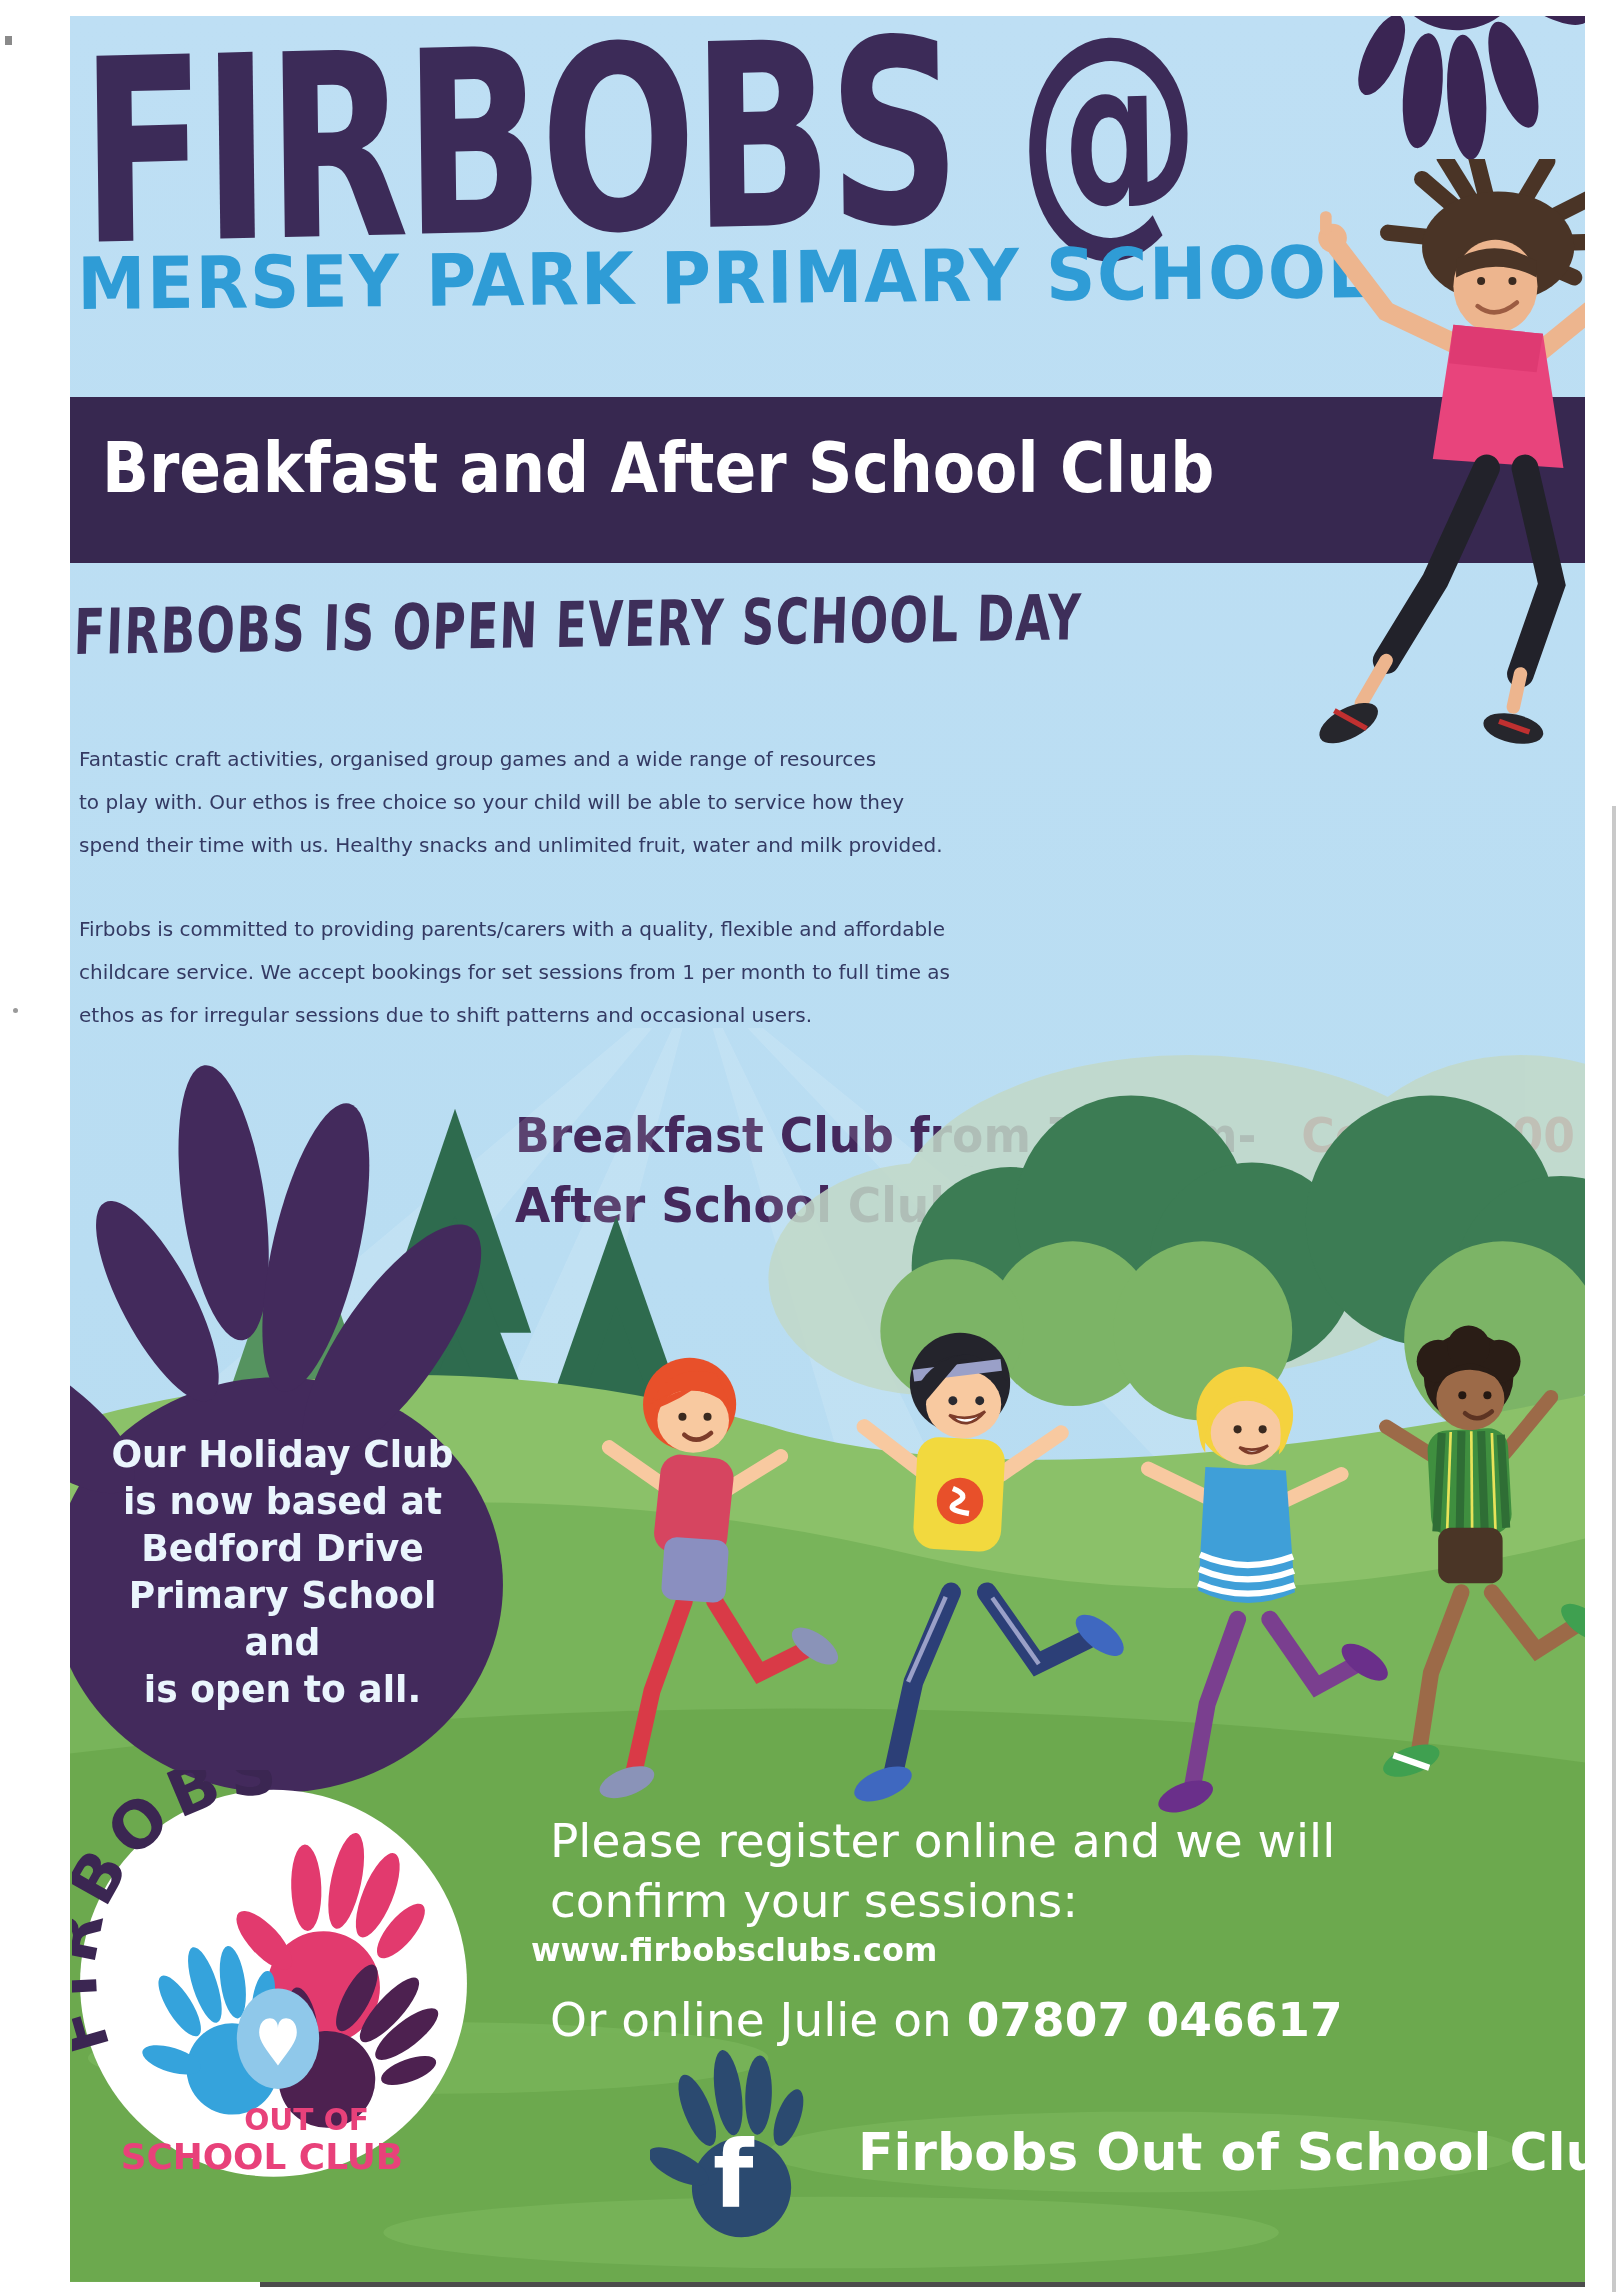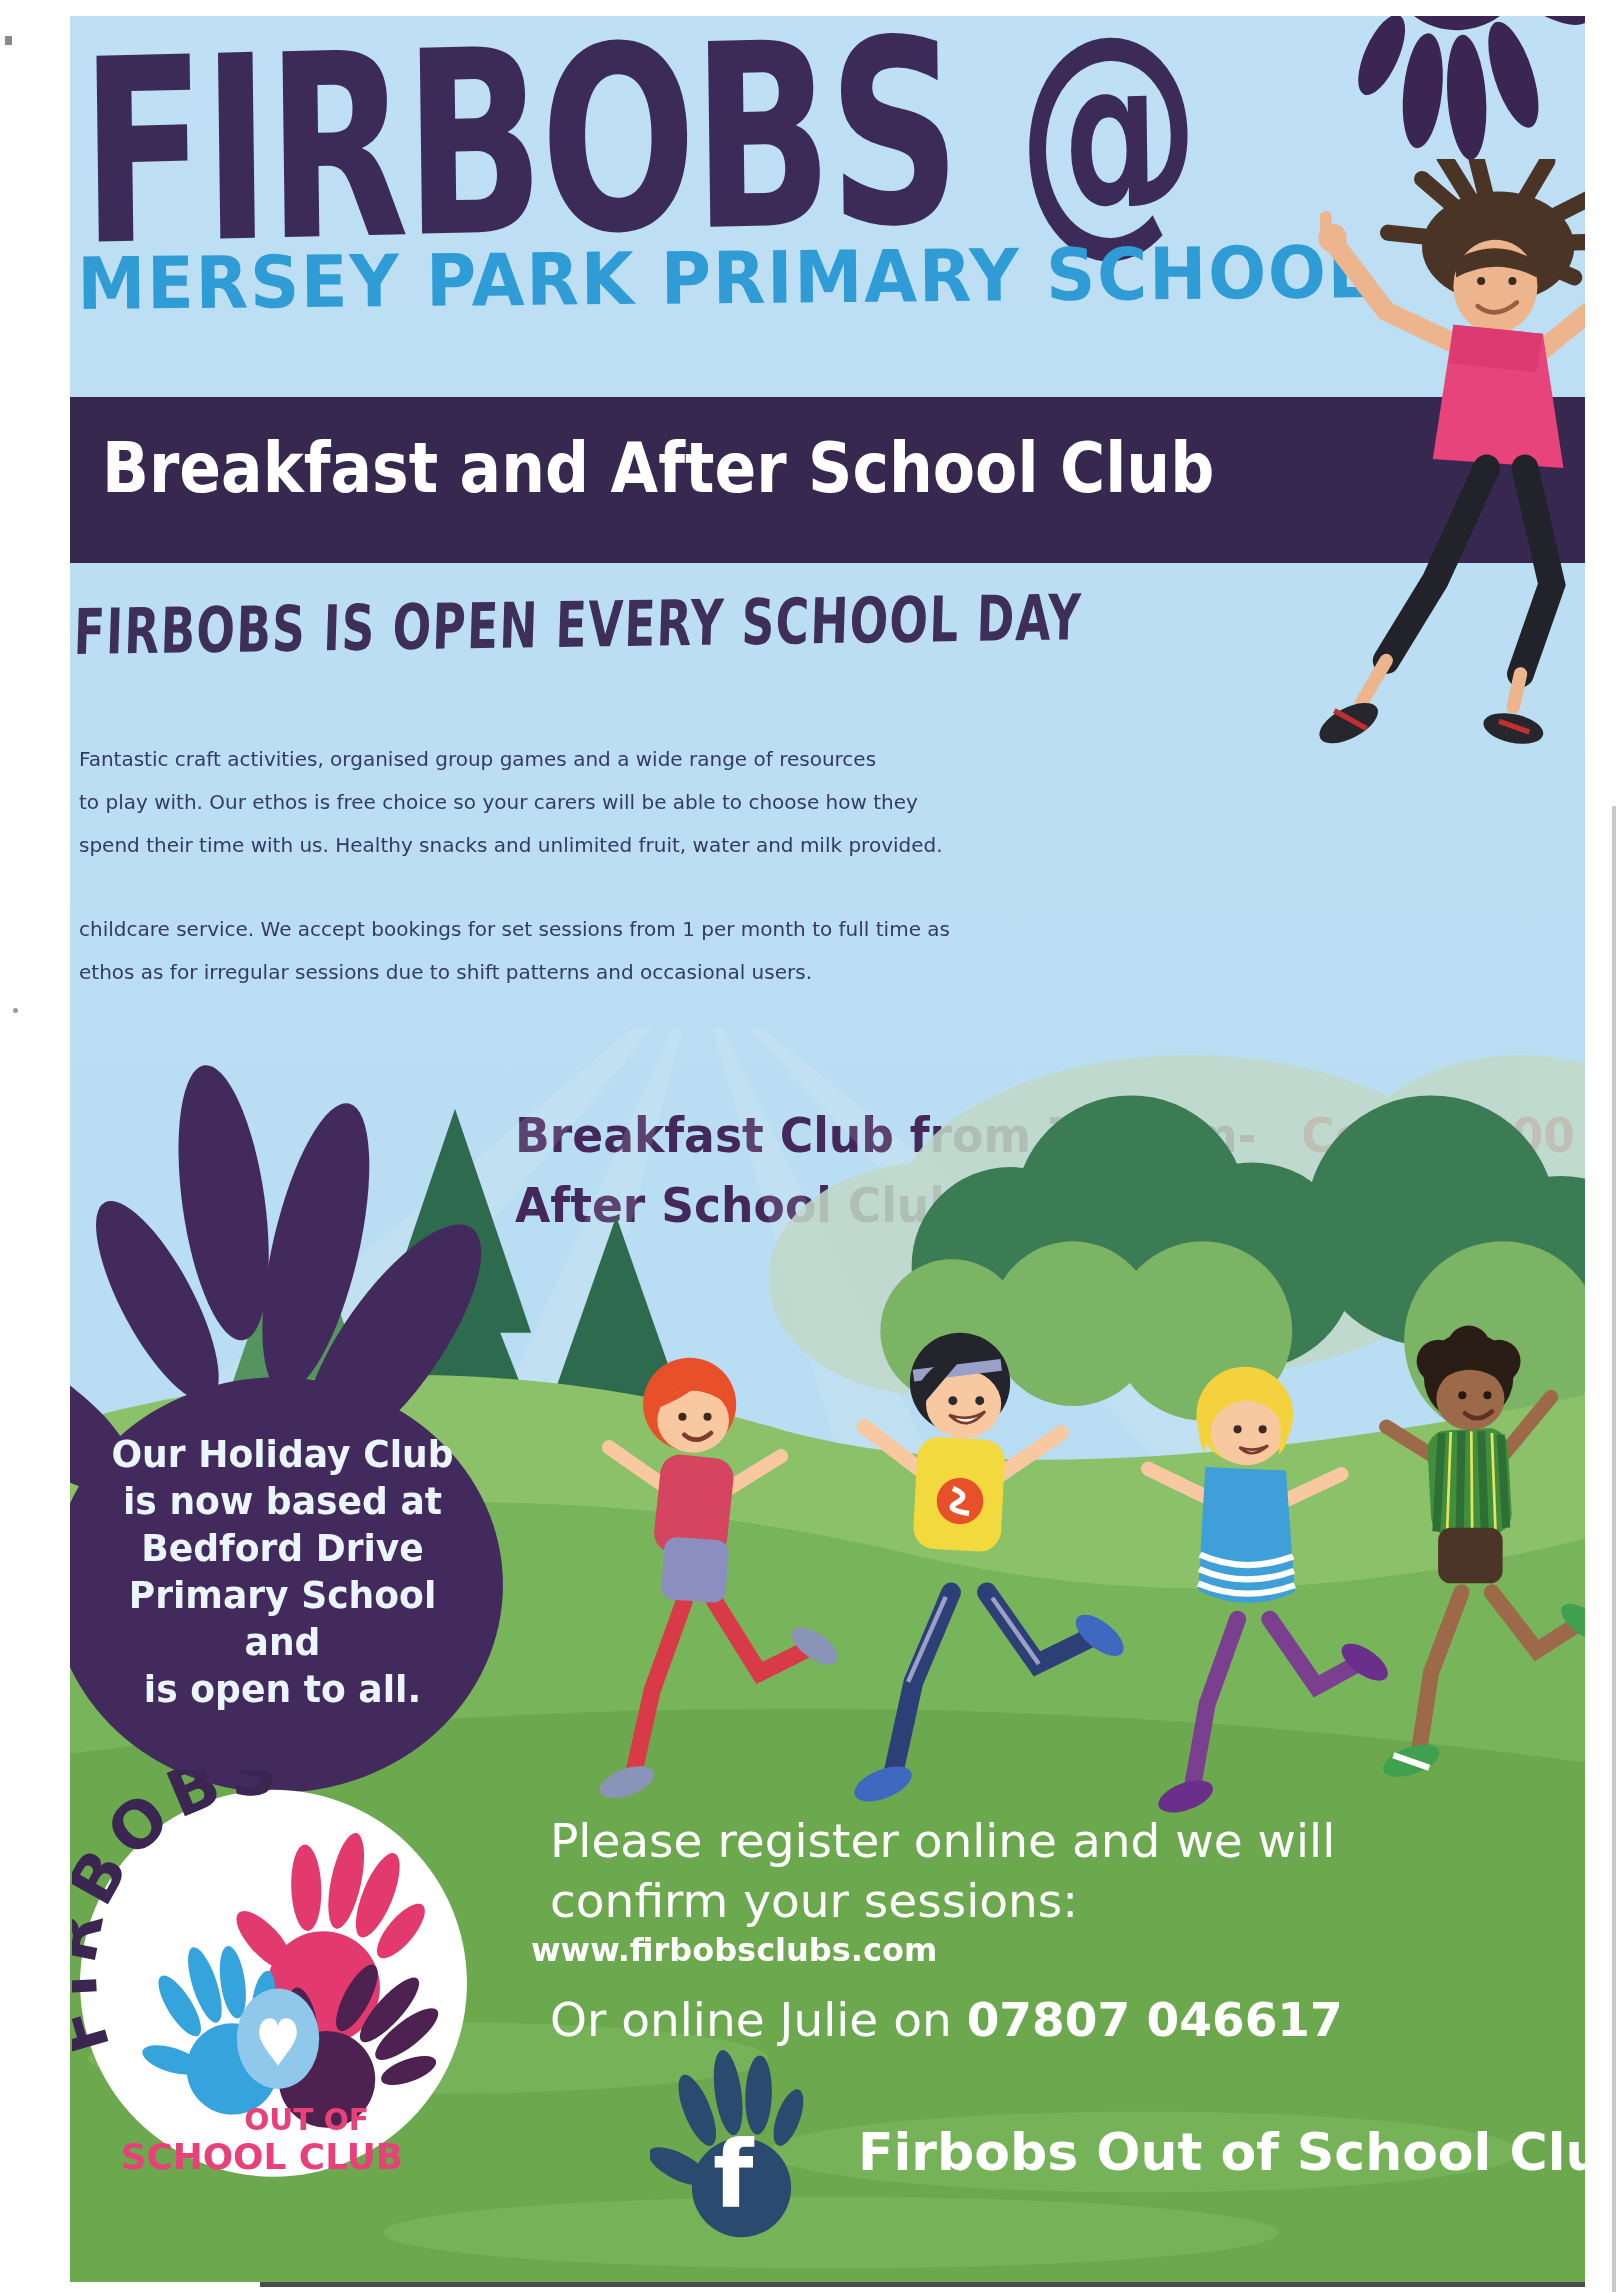--- a/index.html
+++ b/index.html
@@ -124,24 +124,25 @@
       <ellipse cx="108" cy="630" rx="36" ry="17" fill="#26262c" transform="rotate(-28 108 630)"></ellipse>
       <ellipse cx="292" cy="636" rx="34" ry="16" fill="#26262c" transform="rotate(12 292 636)"></ellipse>
       <path d="M92 616 L128 636" stroke="#c03030" stroke-width="6"></path>
       <path d="M276 628 L310 640" stroke="#c03030" stroke-width="6"></path>
     </svg>
 
     <div class="abs open-head">FIRBOBS IS OPEN EVERY SCHOOL DAY</div>
 
     <div class="abs para p1">
       <div>Fantastic craft activities, organised group games and a wide range of resources</div>
-      <div>to play with. Our ethos is free choice so your carers will be able to choose how they</div>
+      <div>to play with. Our ethos is free choice so your child will be able to service how they</div>
       <div>spend their time with us. Healthy snacks and unlimited fruit, water and milk provided.</div>
     </div>
     <div class="abs para p2">
+      <div>Firbobs is committed to providing parents/carers with a quality, flexible and affordable</div>
       <div>childcare service. We accept bookings for set sessions from 1 per month to full time as</div>
       <div>ethos as for irregular sessions due to shift patterns and occasional users.</div>
     </div>
 
     <div class="abs pricing">
       <div class="row">
         <span class="lbl">Breakfast Club from 7.45am-</span><span class="cost gap-lg">Cost £5.00</span>
       </div>
       <div class="row">
         <span class="lbl">After School Club until 5.45pm-</span><span class="cost gap-sm">Cost £10.00</span>

